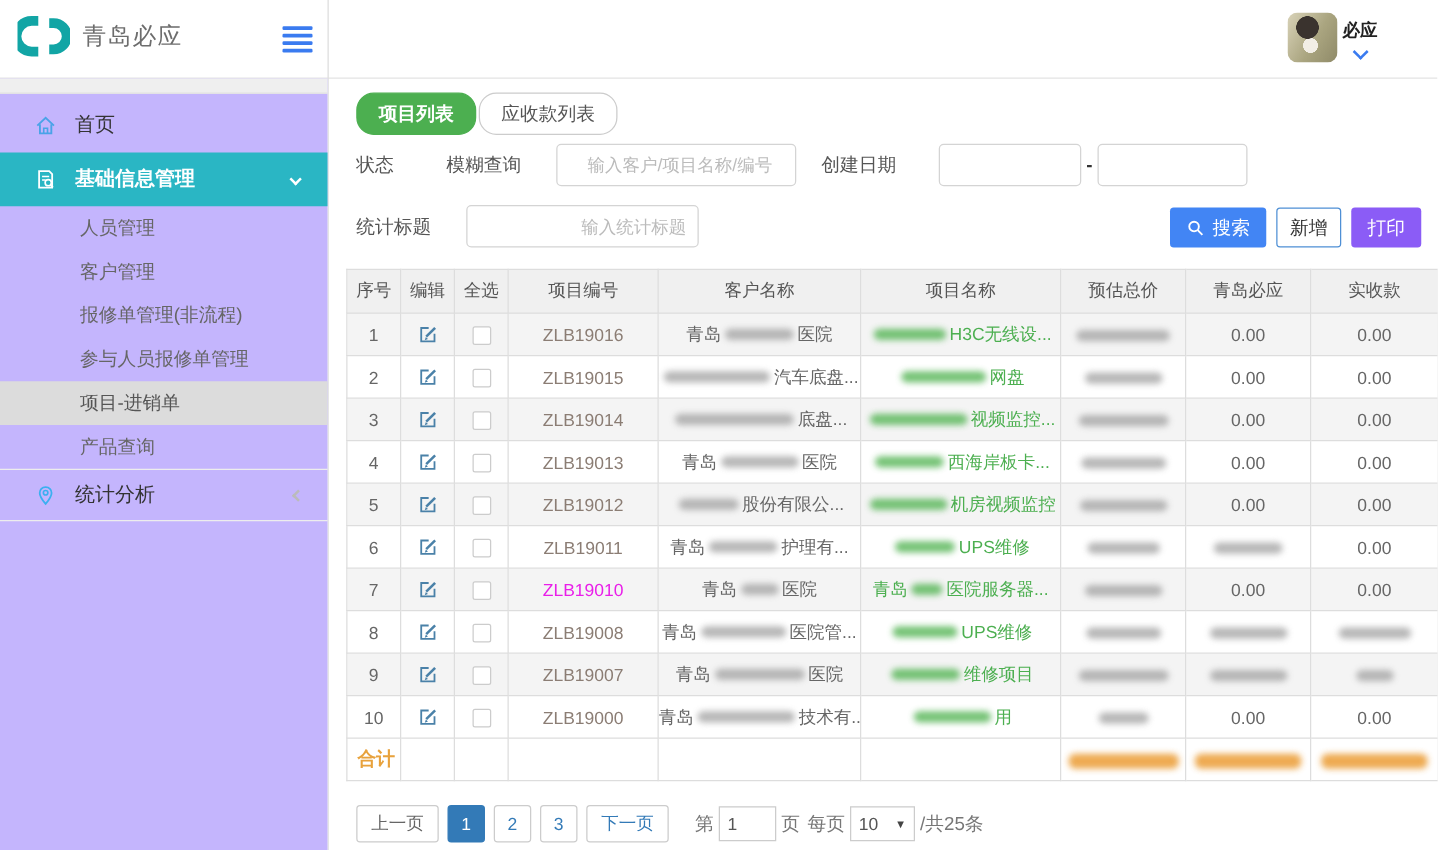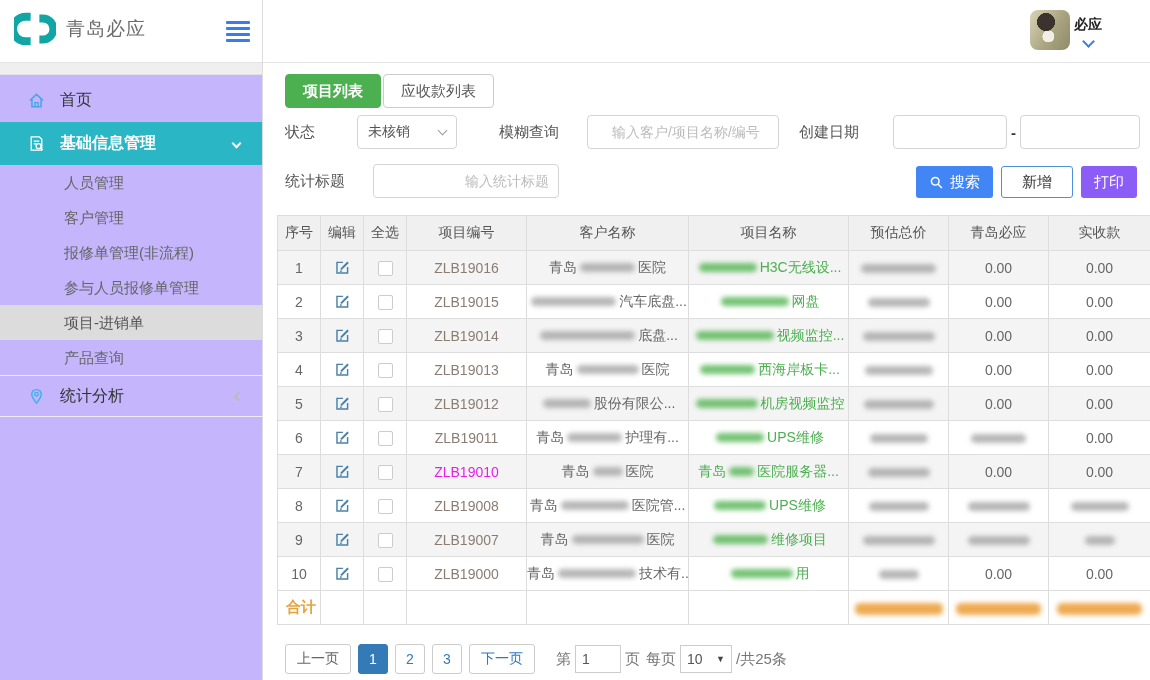--- a/index.html
+++ b/index.html
@@ -34,37 +34,37 @@
   .s-ic { display:flex; width:20px; justify-content:center; }
   .s-lb { margin-left:14px; flex:1; }
   .chev { display:inline-block; width:7px; height:7px; border-right:2px solid; border-bottom:2px solid; }
   .chev.down { transform:rotate(45deg); margin-right:6px; color:#fff; }
   .chev.left { transform:rotate(135deg); margin-right:4px; color:#bbb; }
   .s-sub { height:35px; line-height:35px; padding-left:64px; font-size:15px; color:#666; cursor:pointer; }
   .s-sub.sel { background:#dcdcdc; color:#555; }
   
   .tabs { position:absolute; left:285px; top:74px; display:flex; gap:2px; }
   .tab { height:34px; padding:0 17px; display:flex; align-items:center; font-size:15px;
-         border:1px solid #ccc; background:#fff; color:#555; border-radius:4px; cursor:pointer; }
+         border:1px solid #ccc; background:#fff; color:#555; border-radius:14px; cursor:pointer; }
   .tab.active { background:#4caf50; border-color:#4caf50; color:#fff; font-weight:bold; }
   
   .frow { position:absolute; display:flex; align-items:center; font-size:15px; color:#555; }
   .f1 { left:285px; top:115px; }
   .f2 { left:285px; top:164px; }
   .inp, .fsel { height:34px; border:1px solid #d4d4d4; border-radius:4px; background:#fff; font-size:14px; color:#555; }
   .inp { padding:0 9px; font-family:inherit; }
   .inp::placeholder { color:#bbb; }
   .fsel { display:flex; align-items:center; justify-content:space-between; padding:0 10px; cursor:pointer; }
   .fsel .chevg { width:7px; height:7px; border-right:1.6px solid #999; border-bottom:1.6px solid #999; transform:rotate(45deg); margin-top:-3px; }
   .dash { margin:0 4px; font-weight:bold; color:#333; }
   
   .btns { position:absolute; top:166px; right:13px; display:flex; gap:8px; }
   .btn { height:32px; display:flex; align-items:center; border-radius:3px; font-size:15px; cursor:pointer; border:none; font-family:inherit; }
   .btn-search { background:#4285f4; color:#fff; padding:0 13px; gap:6px; }
-  .btn-add { background:#fff; color:#333; border:1px solid #4e8fd5; padding:0 20px; }
+  .btn-add { background:#fff; color:#333; border:1px solid #4e8fd5; padding:0 10px; }
   .btn-print { background:#8b5cf6; color:#fff; padding:0 13px; }
   
   table.grid { position:absolute; left:277px; top:215px; width:873px; border-collapse:collapse; table-layout:fixed; }
   .grid th { height:35px; background:#f0f0f0; border:1px solid #ddd; font-size:14px; font-weight:normal; color:#555; }
   .grid td { height:34px; border:1px solid #ddd; font-size:14px; color:#666; text-align:center; overflow:hidden; white-space:nowrap; }
   .grid tbody tr:nth-child(odd) td { background:#f4f4f4; }
   .grid tr.total td { background:#fff !important; }
   td.code { color:#8b7d74; }
   td.magenta { color:#e91ee9; }
   td.green { color:#4caf50; }
@@ -164,24 +164,20 @@
     </div>
 </div>
 
 <div class="tabs">
   <div class="tab active">项目列表</div>
   <div class="tab">应收款列表</div>
 </div>
 
 <div class="frow f1">
   <span style="margin-right:42px">状态</span>
-  <div class="fsel" style="width:100px; margin-right:42px">
-    <span>未核销</span>
-    <span class="chevg"></span>
-  </div>
   <span style="margin-right:28px">模糊查询</span>
   <input class="inp" style="width: 192px; margin-right: 20px; padding-left: 24px;" placeholder="输入客户/项目名称/编号">
   <span style="margin-right:34px">创建日期</span>
   <input class="inp" style="width: 114px;" value="">
   <span class="dash">-</span>
   <input class="inp" style="width: 120px;" value="">
 </div>
 
 <div class="frow f2">
   <span style="margin-right:28px">统计标题</span>

